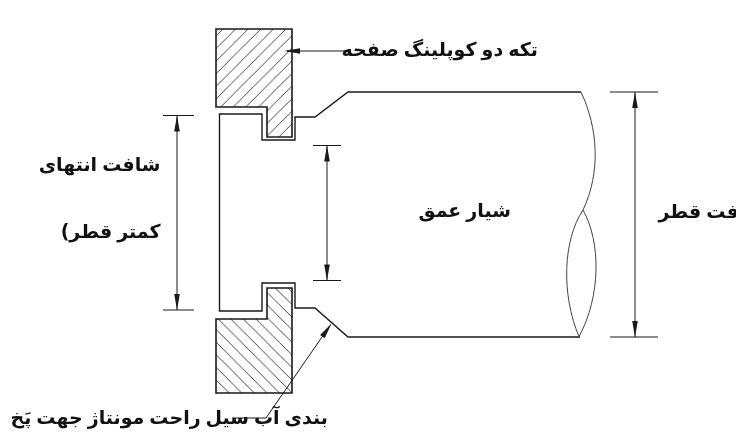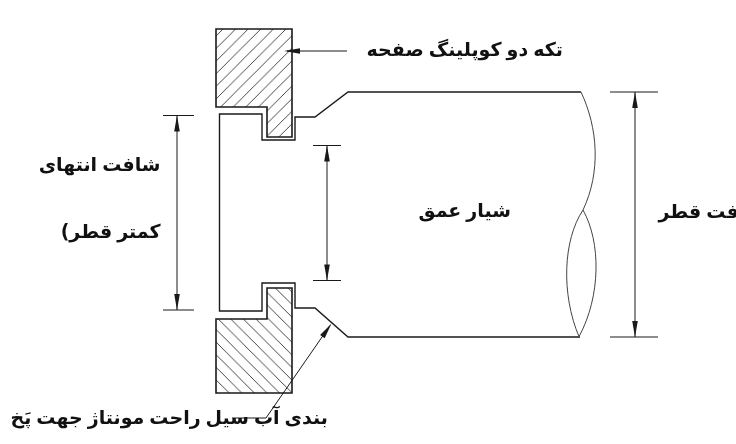--- a/index.html
+++ b/index.html
@@ -85,21 +85,21 @@
       <line x1="287" y1="51" x2="347" y2="51" stroke="#1a1a1a" stroke-width="1.2"></line>
       <polygon points="284,51 300,48.2 300,53.8" fill="#1a1a1a" stroke="none"></polygon>
     </g>
 
     <g>
       <polyline points="232,418 266,418 330,325.5" fill="none" stroke="#1a1a1a" stroke-width="1"></polyline>
       <polygon points="331.5,323.5 324.7,338.3 320.1,335.1" fill="#1a1a1a" stroke="none"></polygon>
     </g>
   </svg>
 
-  <div class="fa" style="left:364px;top:36px;"><span class="w">صفحه</span><span class="w">کوپلینگ</span><span class="w">دو</span><span class="w">تکه</span></div>
+  <div class="fa" style="left:339px;top:36px;"><span class="w">صفحه</span><span class="w">کوپلینگ</span><span class="w">دو</span><span class="w">تکه</span></div>
 
   <div class="fa right" style="right:573px;top:151px;"><span class="w">انتهای</span><span class="w">شافت</span></div>
 
   <div class="fa right multiline" style="right:573px;top:216px;"><span class="w">(قطر</span><span class="w">کمتر</span></div>
 
 
   <div class="fa" style="left:368px;top:197px;margin-left:48px;"><span class="w">عمق</span><span class="w">شیار</span></div>
 
   <div class="fa" style="left:656px;top:198px;"><span class="w">قطر</span><span class="w">شافت</span></div>
 

